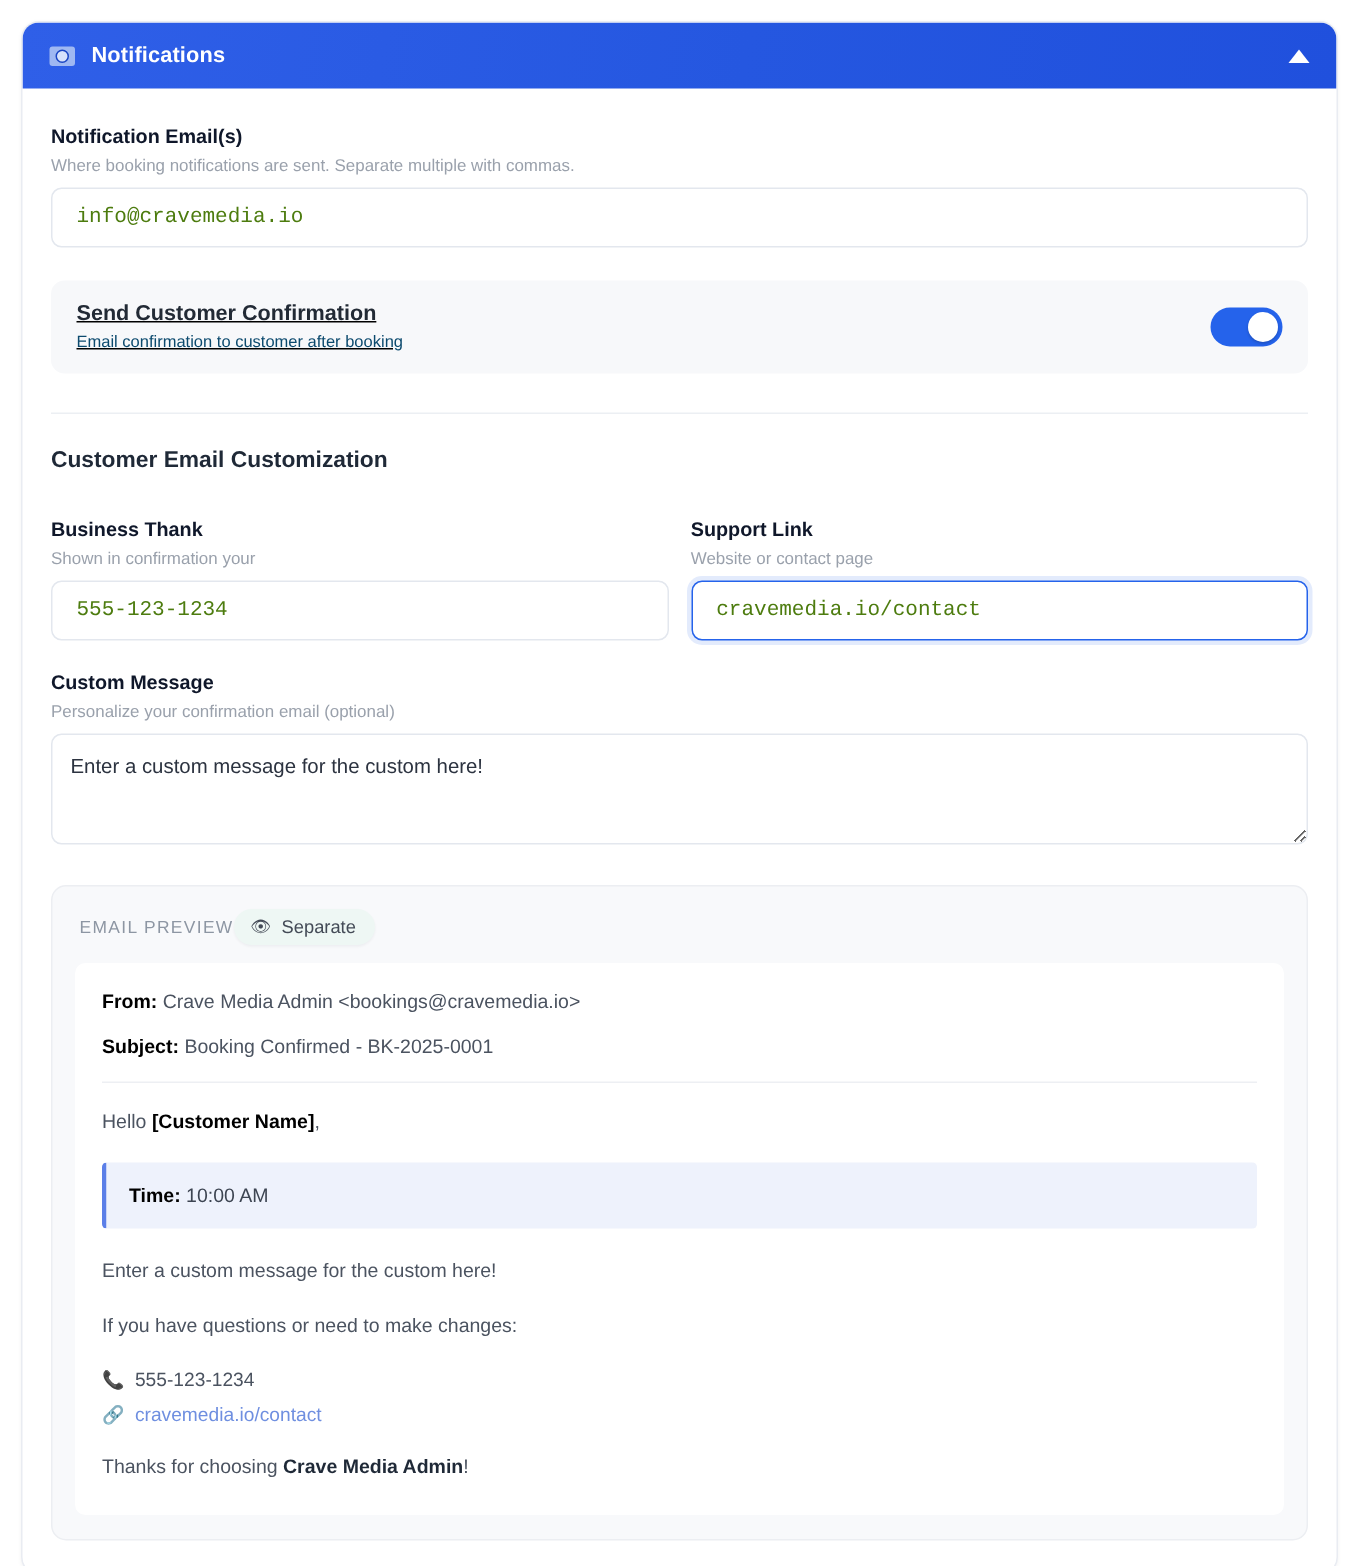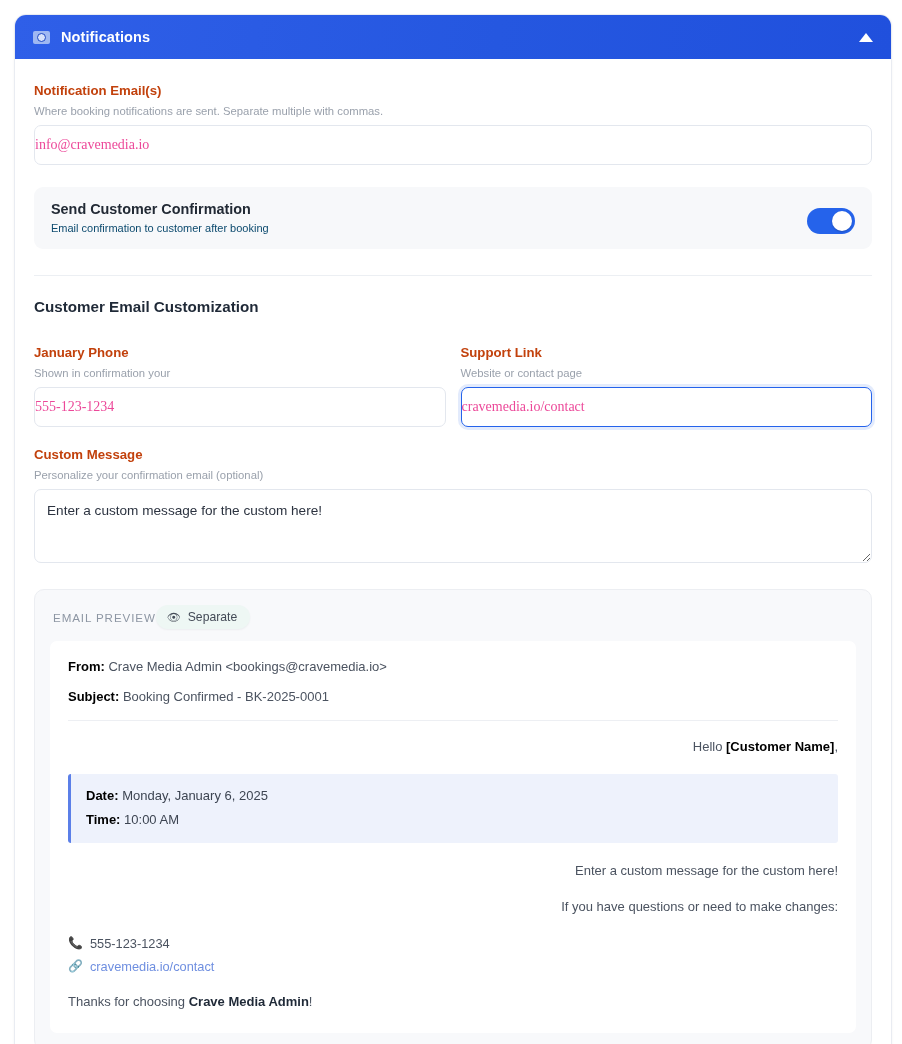--- a/index.html
+++ b/index.html
@@ -66,54 +66,55 @@
     border-bottom: 9px solid #ffffff;
     cursor: pointer;
   }
 
   
   .card-body { padding: 24px 19px 22px 19px; }
 
   .field-label {
     font-size: 13.2px;
     font-weight: bold;
-    color: #c2410c;
+    color: #0f172a;
     margin: 0 0 7px 0;
   }
   .field-hint {
     font-size: 11.3px;
     color: #9aa1ac;
     margin: 0 0 8px 0;
   }
   .text-input {
     width: 100%;
     height: 40px;
     border: 1px solid #e3e7ee;
     border-radius: 7px;
     background: #ffffff;
-    font-family: Liberation Serif, serif;
+    font-family: Liberation Mono, monospace;
     font-size: 14px;
-    color: #ec4899;
-    padding: 0 0;
+    color: #4d7c0f;
+    padding: 0 16px;
     outline: none;
   }
   .text-input.focused {
     border: 1.6px solid #2563eb;
     box-shadow: 0 0 0 3px rgba(37,99,235,.13);
   }
 
   
   .toggle-row {
     margin-top: 22px;
     background: #f7f8fa;
     border-radius: 9px;
     padding: 14px 17px 15px 17px;
     display: flex;
-    align-items: flex-end;
+    align-items: center;
     justify-content: space-between;
+    text-decoration: underline;
   }
   .toggle-title {
     font-size: 14.4px;
     font-weight: bold;
     color: #222a35;
     margin-bottom: 5px;
   }
   .toggle-sub {
     font-size: 11px;
     color: #0c4a6e;
@@ -215,21 +216,21 @@
     color: #4b5360;
     line-height: 1.5;
   }
   .email-sheet .row { margin-bottom: 10px; }
   .email-sheet b { color: #000000; }
   .email-rule {
     border: 0;
     border-top: 1px solid #edeff3;
     margin: 14px 0 16px 0;
   }
-  .email-p { margin: 16px 0 17px 0; text-align: right; }
+  .email-p { margin: 16px 0 17px 0; }
   .appt-box {
     background: #eef2fc;
     border-left: 3px solid #5b7fe8;
     border-radius: 3px;
     padding: 12px 15px 13px 15px;
     margin: 0 0 18px 0;
     color: #3d4552;
   }
   .appt-box .line { margin-bottom: 5px; }
   .appt-box .line:last-child { margin-bottom: 0; }
@@ -279,21 +280,21 @@
           <span class="knob"></span>
         </div>
       </div>
 
       <hr class="divider">
 
       <div class="section-title">Customer Email Customization</div>
 
       <div class="grid2">
         <div>
-          <div class="field-label">January Phone</div>
+          <div class="field-label">Business Thank</div>
           <div class="field-hint">Shown in confirmation your</div>
           <input class="text-input" type="text" value="555-123-1234" style="">
         </div>
         <div>
           <div class="field-label">Support Link</div>
           <div class="field-hint">Website or contact page</div>
           <input class="text-input focused" type="text" value="cravemedia.io/contact" style="">
         </div>
       </div>
 
@@ -322,24 +323,20 @@
             <span>Booking Confirmed - BK-2025-0001</span>
           </div>
 
           <hr class="email-rule">
 
           <p class="email-p"><span>Hello </span><b>[Customer Name]</b><span>,</span></p>
 
 
           <div class="appt-box">
             <div class="line">
-              <b>Date:</b>
-              <span>Monday, January 6, 2025</span>
-            </div>
-            <div class="line">
               <b>Time:</b>
               <span>10:00 AM</span>
             </div>
           </div>
 
           <p class="email-p">Enter a custom message for the custom here!</p>
           <p class="email-p">If you have questions or need to make changes:</p>
 
           <div class="contact-line">
             <span class="emoji-sm">📞</span>

